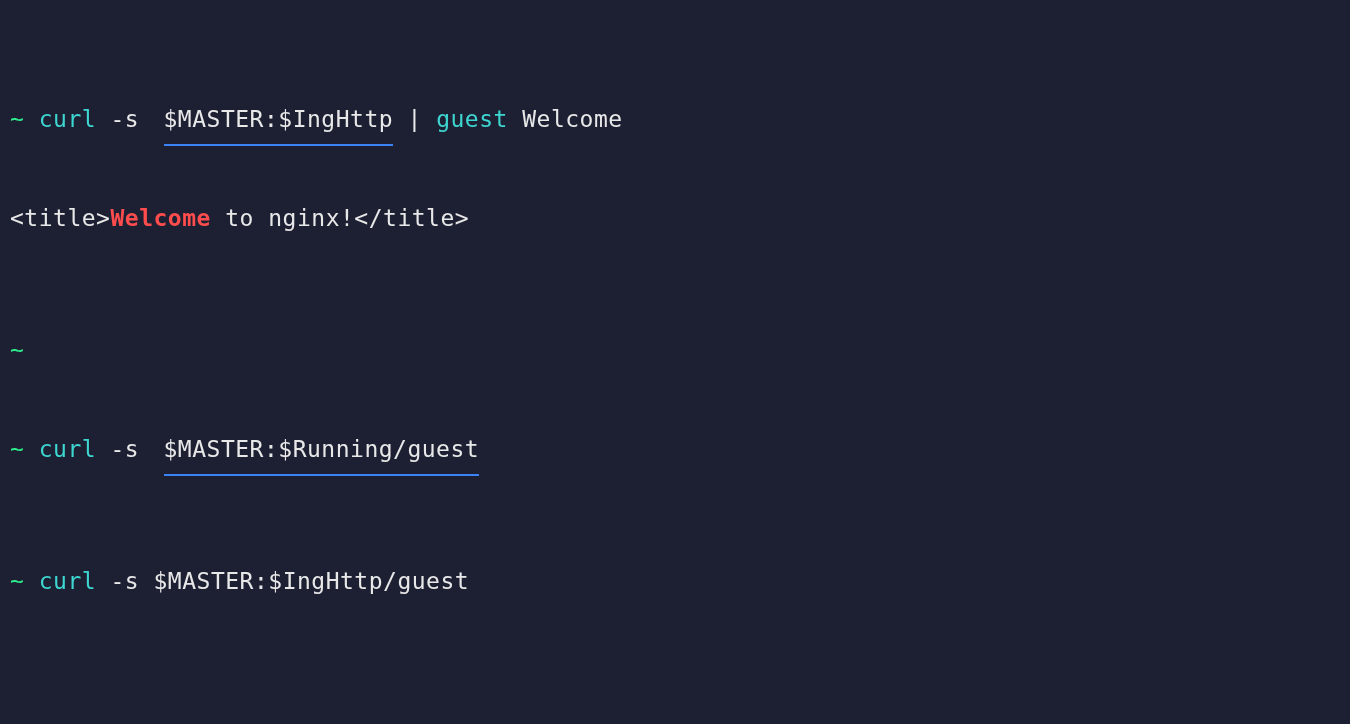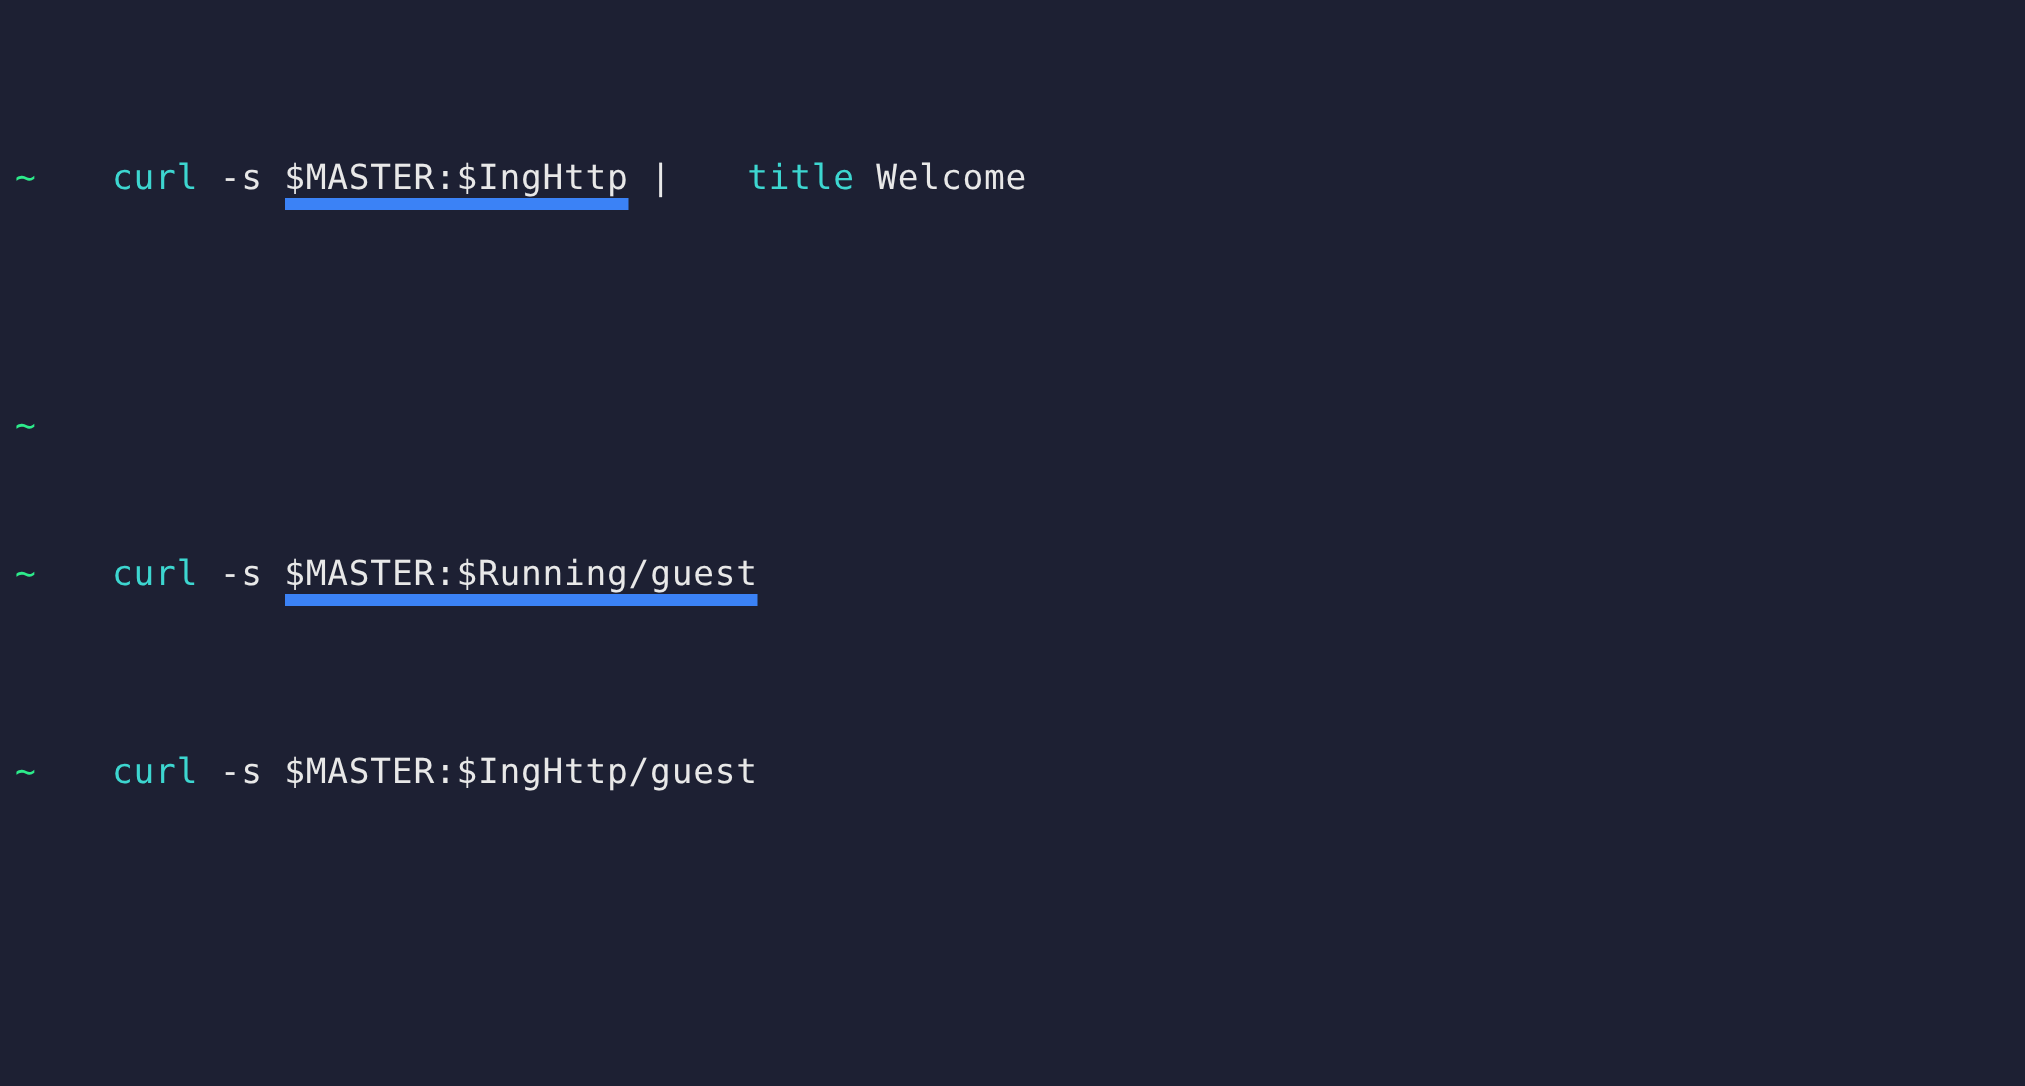--- a/index.html
+++ b/index.html
@@ -11,34 +11,35 @@
   .term{
     font-family:"DejaVu Sans Mono","Ubuntu Mono","Menlo","Consolas",monospace;
     font-size:23px;
     line-height:33px;
     letter-spacing:0.5px;
     color:#e8e8e8;
     padding:4px 10px;
     white-space:pre;
   }
   .prompt{color:#2deb8b;}  
-  .cmd{color:#3dd6d0;margin-left:36px;}     
+  .cmd{color:#3dd6d0;}     
   .hl{color:#ff4d4d;font-weight:600;}     
   .txt{color:#e8e8e8;}
-  .underline{border-bottom:8px solid #3b82f6;padding-bottom:0;}
+  .underline{border-bottom:2px solid #3b82f6;padding-bottom:12px;margin-left:10px;}
   .line{position:relative;height:33px;}
 </style>
 </head>
 <body>
 
 <div class="term">
 
 
-<div class="line"><span class="prompt">~</span><span> </span><span class="cmd">curl</span><span> </span><span class="txt">-s </span><span class="txt underline">$MASTER:$IngHttp</span><span class="txt"> | </span><span class="cmd">title</span><span class="txt"> Welcome</span></div>
+<div class="line"><span class="prompt">~</span><span> </span><span class="cmd">curl</span><span> </span><span class="txt">-s </span><span class="txt underline">$MASTER:$IngHttp</span><span class="txt"> | </span><span class="cmd">guest</span><span class="txt"> Welcome</span></div>
 
+<div class="line"><span class="txt">&lt;title&gt;</span><span class="hl">Welcome</span><span class="txt"> to nginx!&lt;/title&gt;</span></div>
 
 
 <div class="line"><span class="prompt">~</span></div>
 
 <div class="line"><span class="prompt">~</span><span> </span><span class="cmd">curl</span><span> </span><span class="txt">-s </span><span class="txt underline">$MASTER:$Running/guest</span></div>
 
 
 <div class="line"><span class="prompt">~</span><span> </span><span class="cmd">curl</span><span> </span><span class="txt">-s $MASTER:$IngHttp/guest</span></div>
 
 

